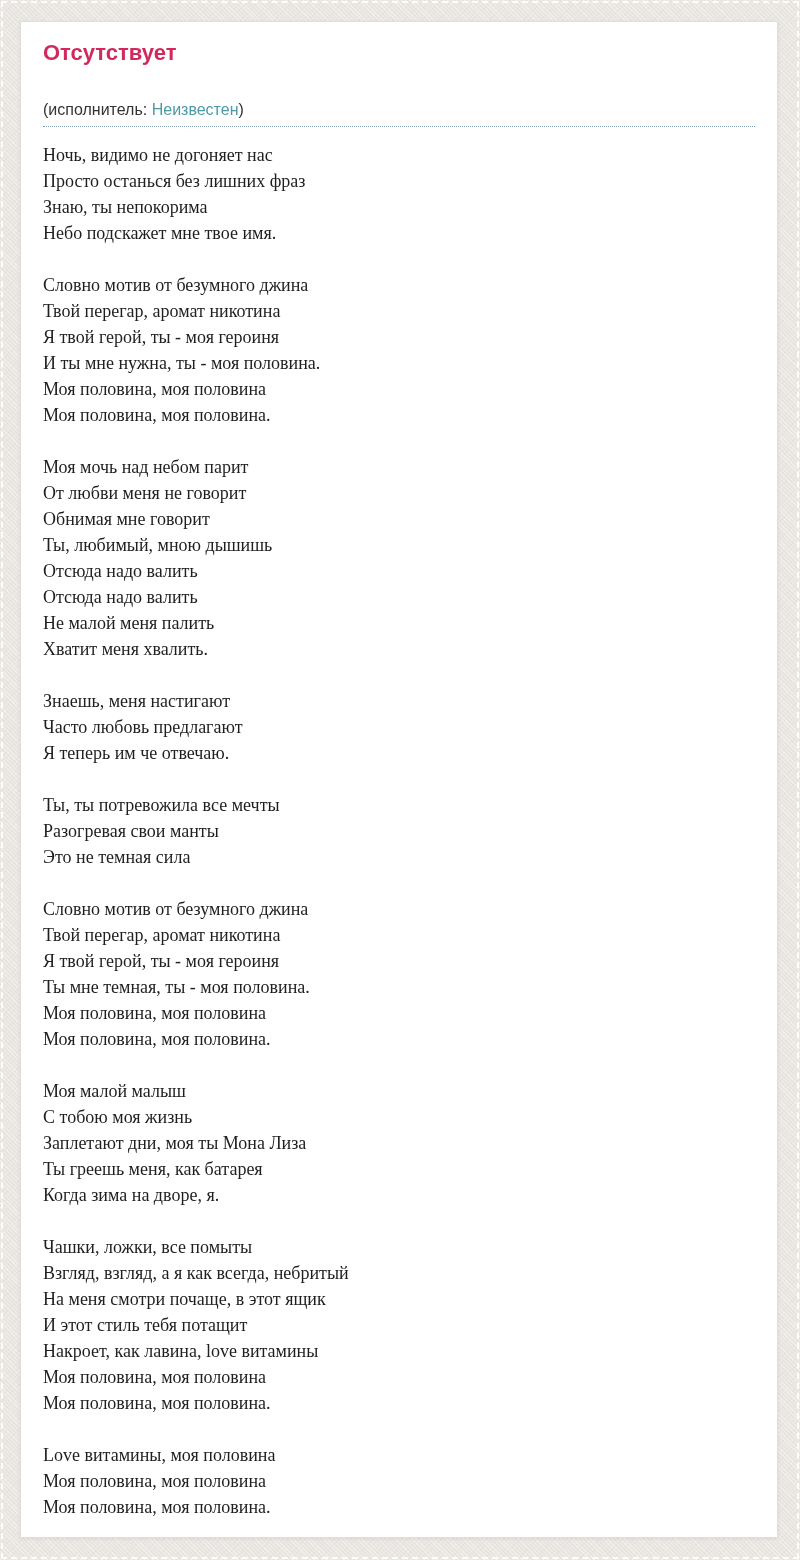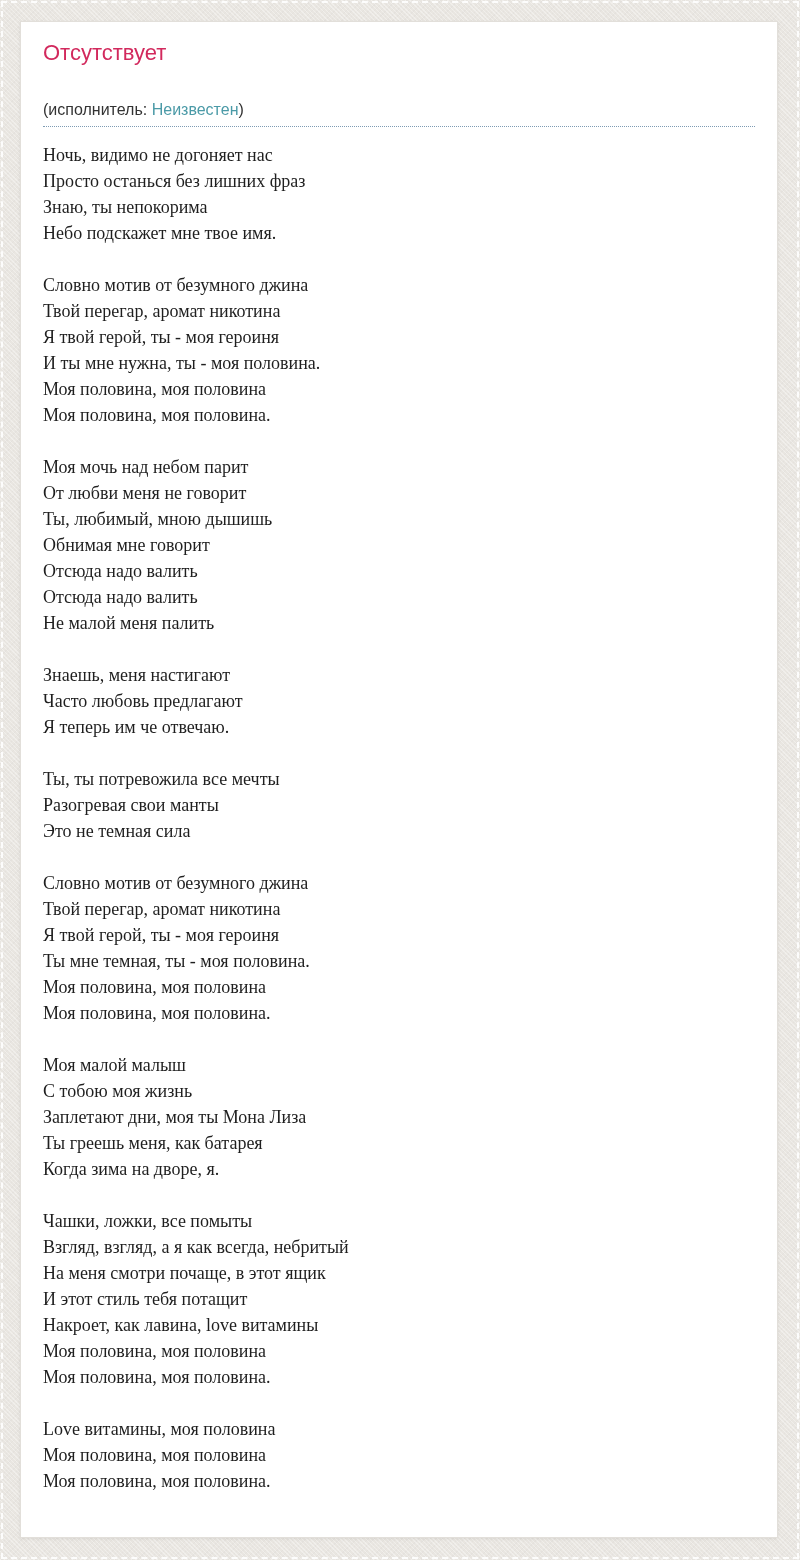--- a/index.html
+++ b/index.html
@@ -37,21 +37,21 @@
     box-shadow: 0 1px 3px rgba(0,0,0,0.08);
     z-index: 1;
   }
   .song-header {
     padding: 19px 22px 0 22px;
   }
   .song-title {
     margin: 0 0 5px 0;
     font-size: 22px;
     line-height: 24px;
-    font-weight: 400;
+    font-weight: 700;
     color: var(--title-color, #d2295d);
   }
   .artist-line {
     font-size: 16px;
     line-height: 18px;
     color: #333333;
     padding-bottom: 7px;
     border-bottom: 1px dotted #7e9bb3;
     margin-top: 36px;
   }
@@ -99,25 +99,26 @@
         <div class="lyric-line">Словно мотив от безумного джина</div>
         <div class="lyric-line">Твой перегар, аромат никотина</div>
         <div class="lyric-line">Я твой герой, ты - моя героиня</div>
         <div class="lyric-line">И ты мне нужна, ты - моя половина.</div>
         <div class="lyric-line">Моя половина, моя половина</div>
         <div class="lyric-line">Моя половина, моя половина.</div>
       </div>
       <div class="stanza">
         <div class="lyric-line">Моя мочь над небом парит</div>
         <div class="lyric-line">От любви меня не говорит</div>
+        <div class="lyric-line">Обнимая мне говорит</div>
         <div class="lyric-line">Ты, любимый, мною дышишь</div>
-        <div class="lyric-line">Обнимая мне говорит</div>
         <div class="lyric-line">Отсюда надо валить</div>
         <div class="lyric-line">Отсюда надо валить</div>
         <div class="lyric-line">Не малой меня палить</div>
+        <div class="lyric-line">Хватит меня хвалить.</div>
       </div>
       <div class="stanza">
         <div class="lyric-line">Знаешь, меня настигают</div>
         <div class="lyric-line">Часто любовь предлагают</div>
         <div class="lyric-line">Я теперь им че отвечаю.</div>
       </div>
       <div class="stanza">
         <div class="lyric-line">Ты, ты потревожила все мечты</div>
         <div class="lyric-line">Разогревая свои манты</div>
         <div class="lyric-line">Это не темная сила</div>

